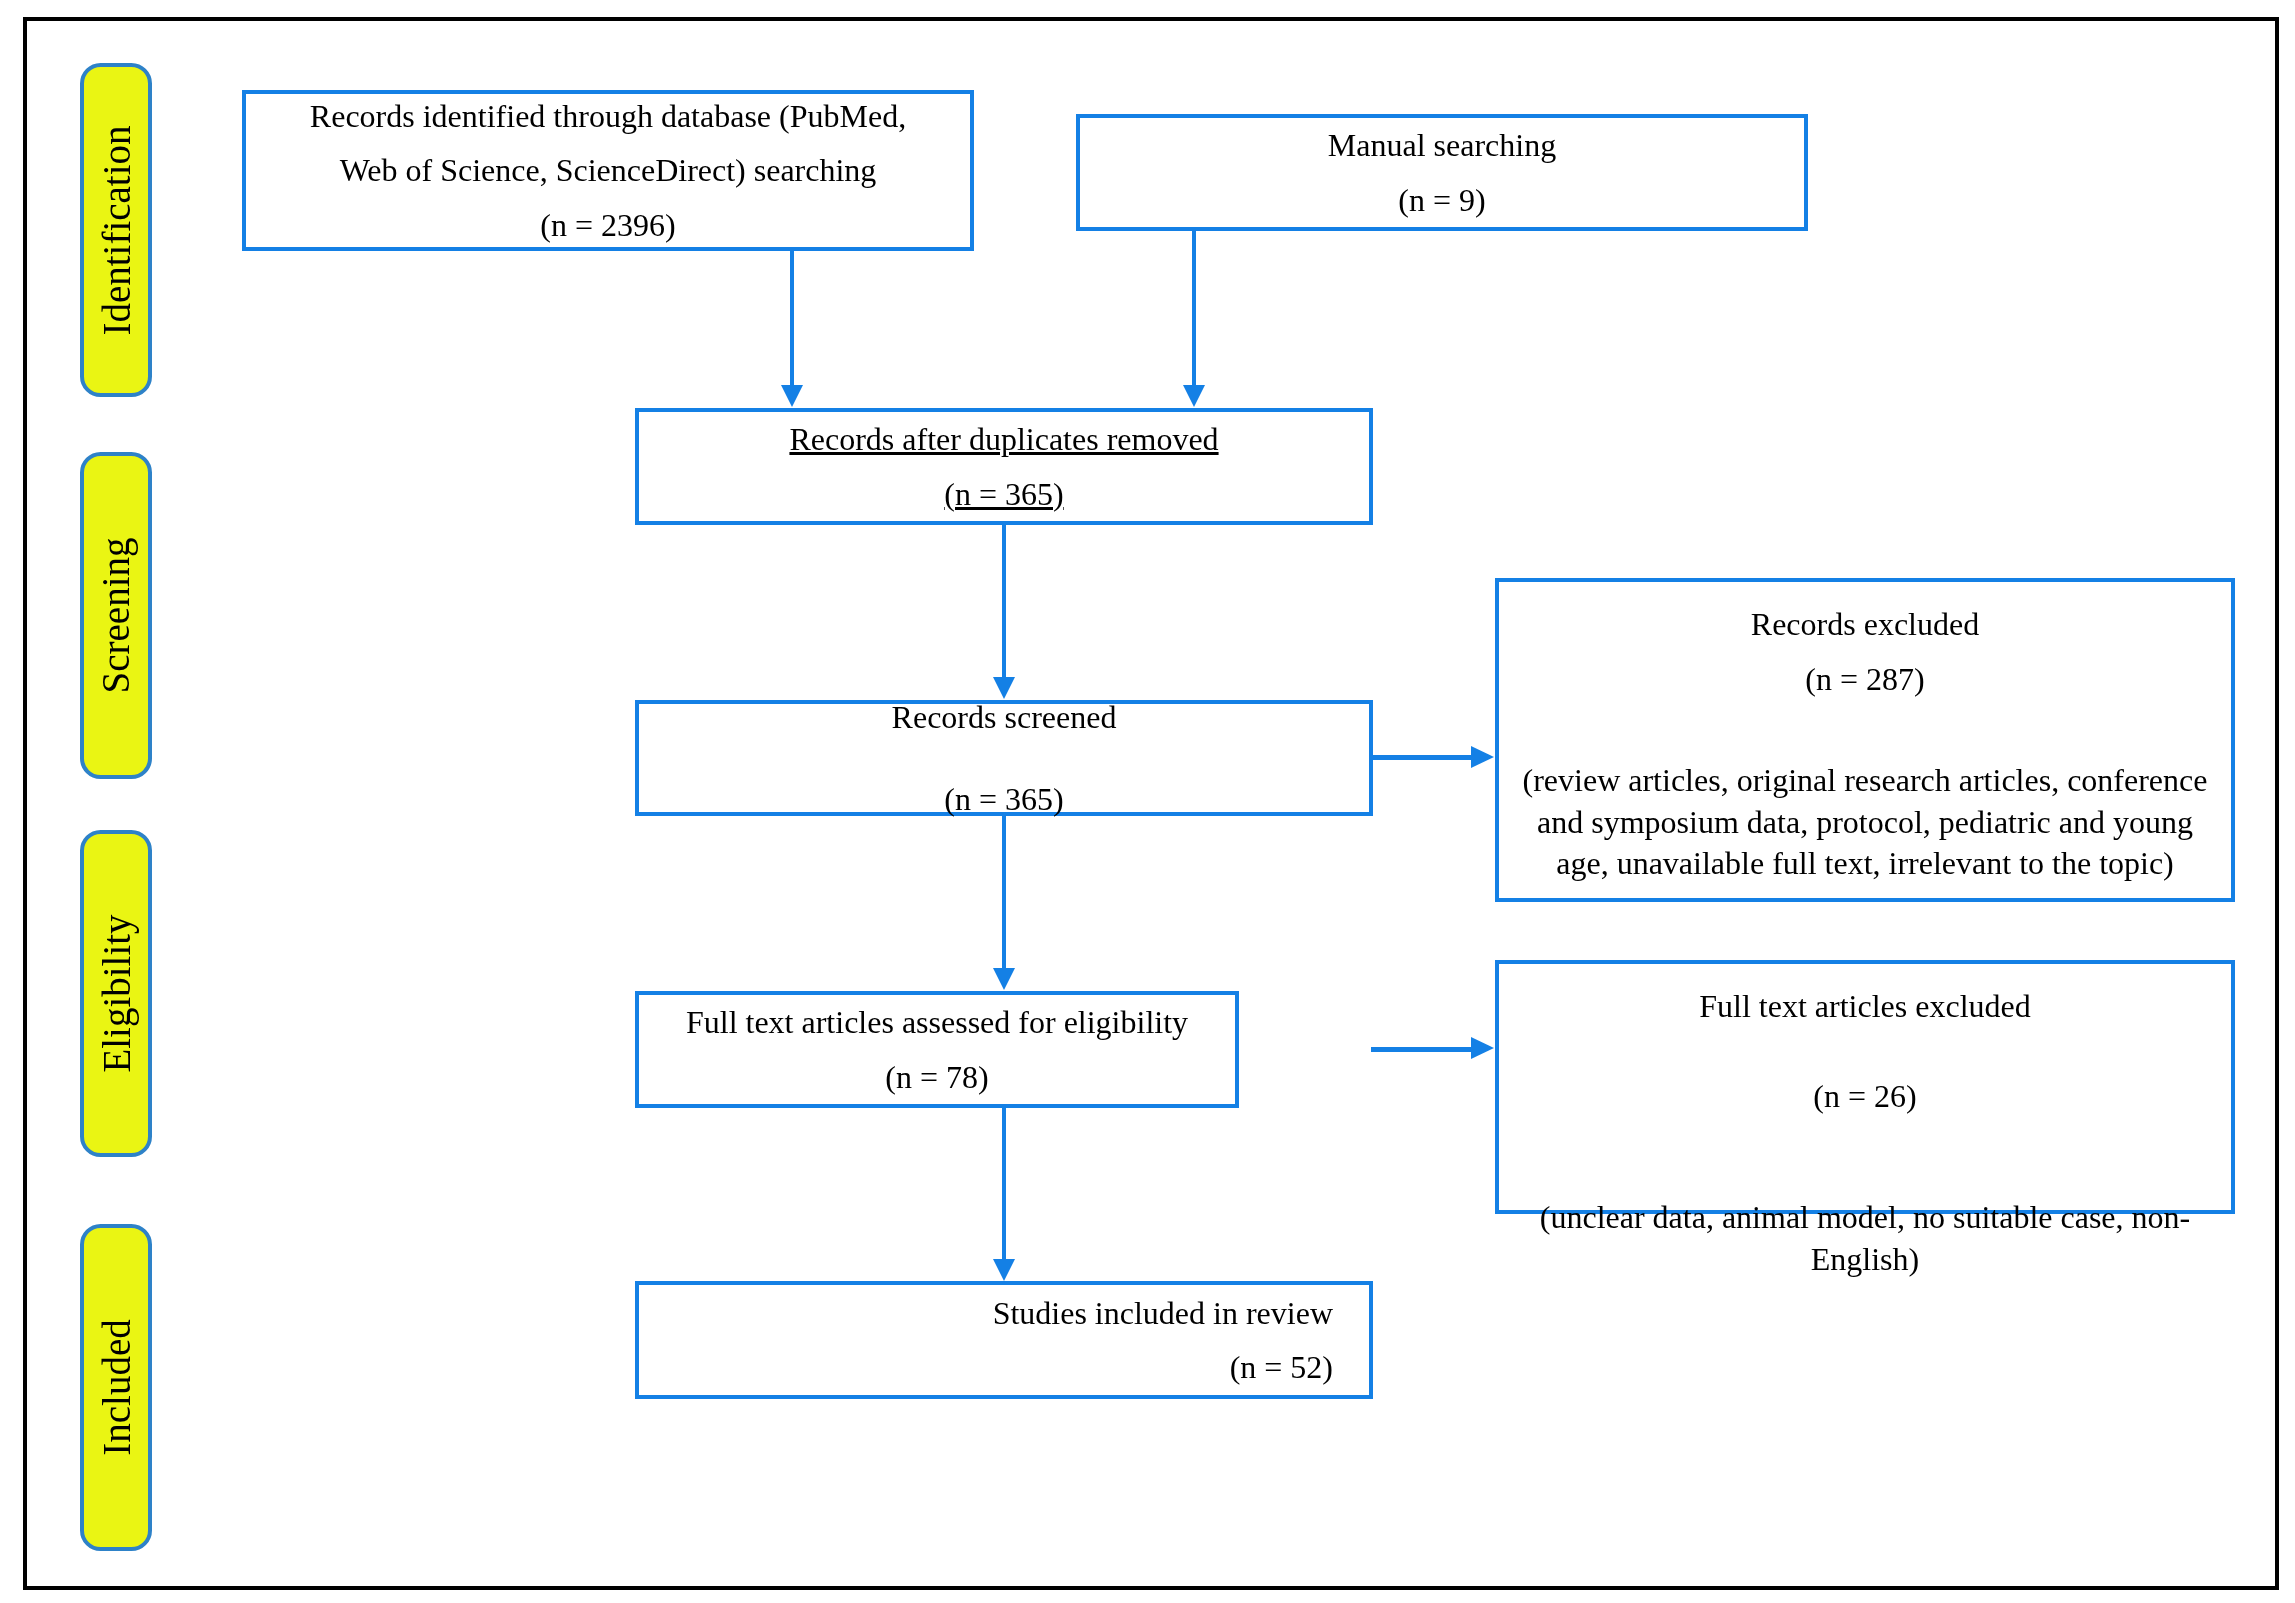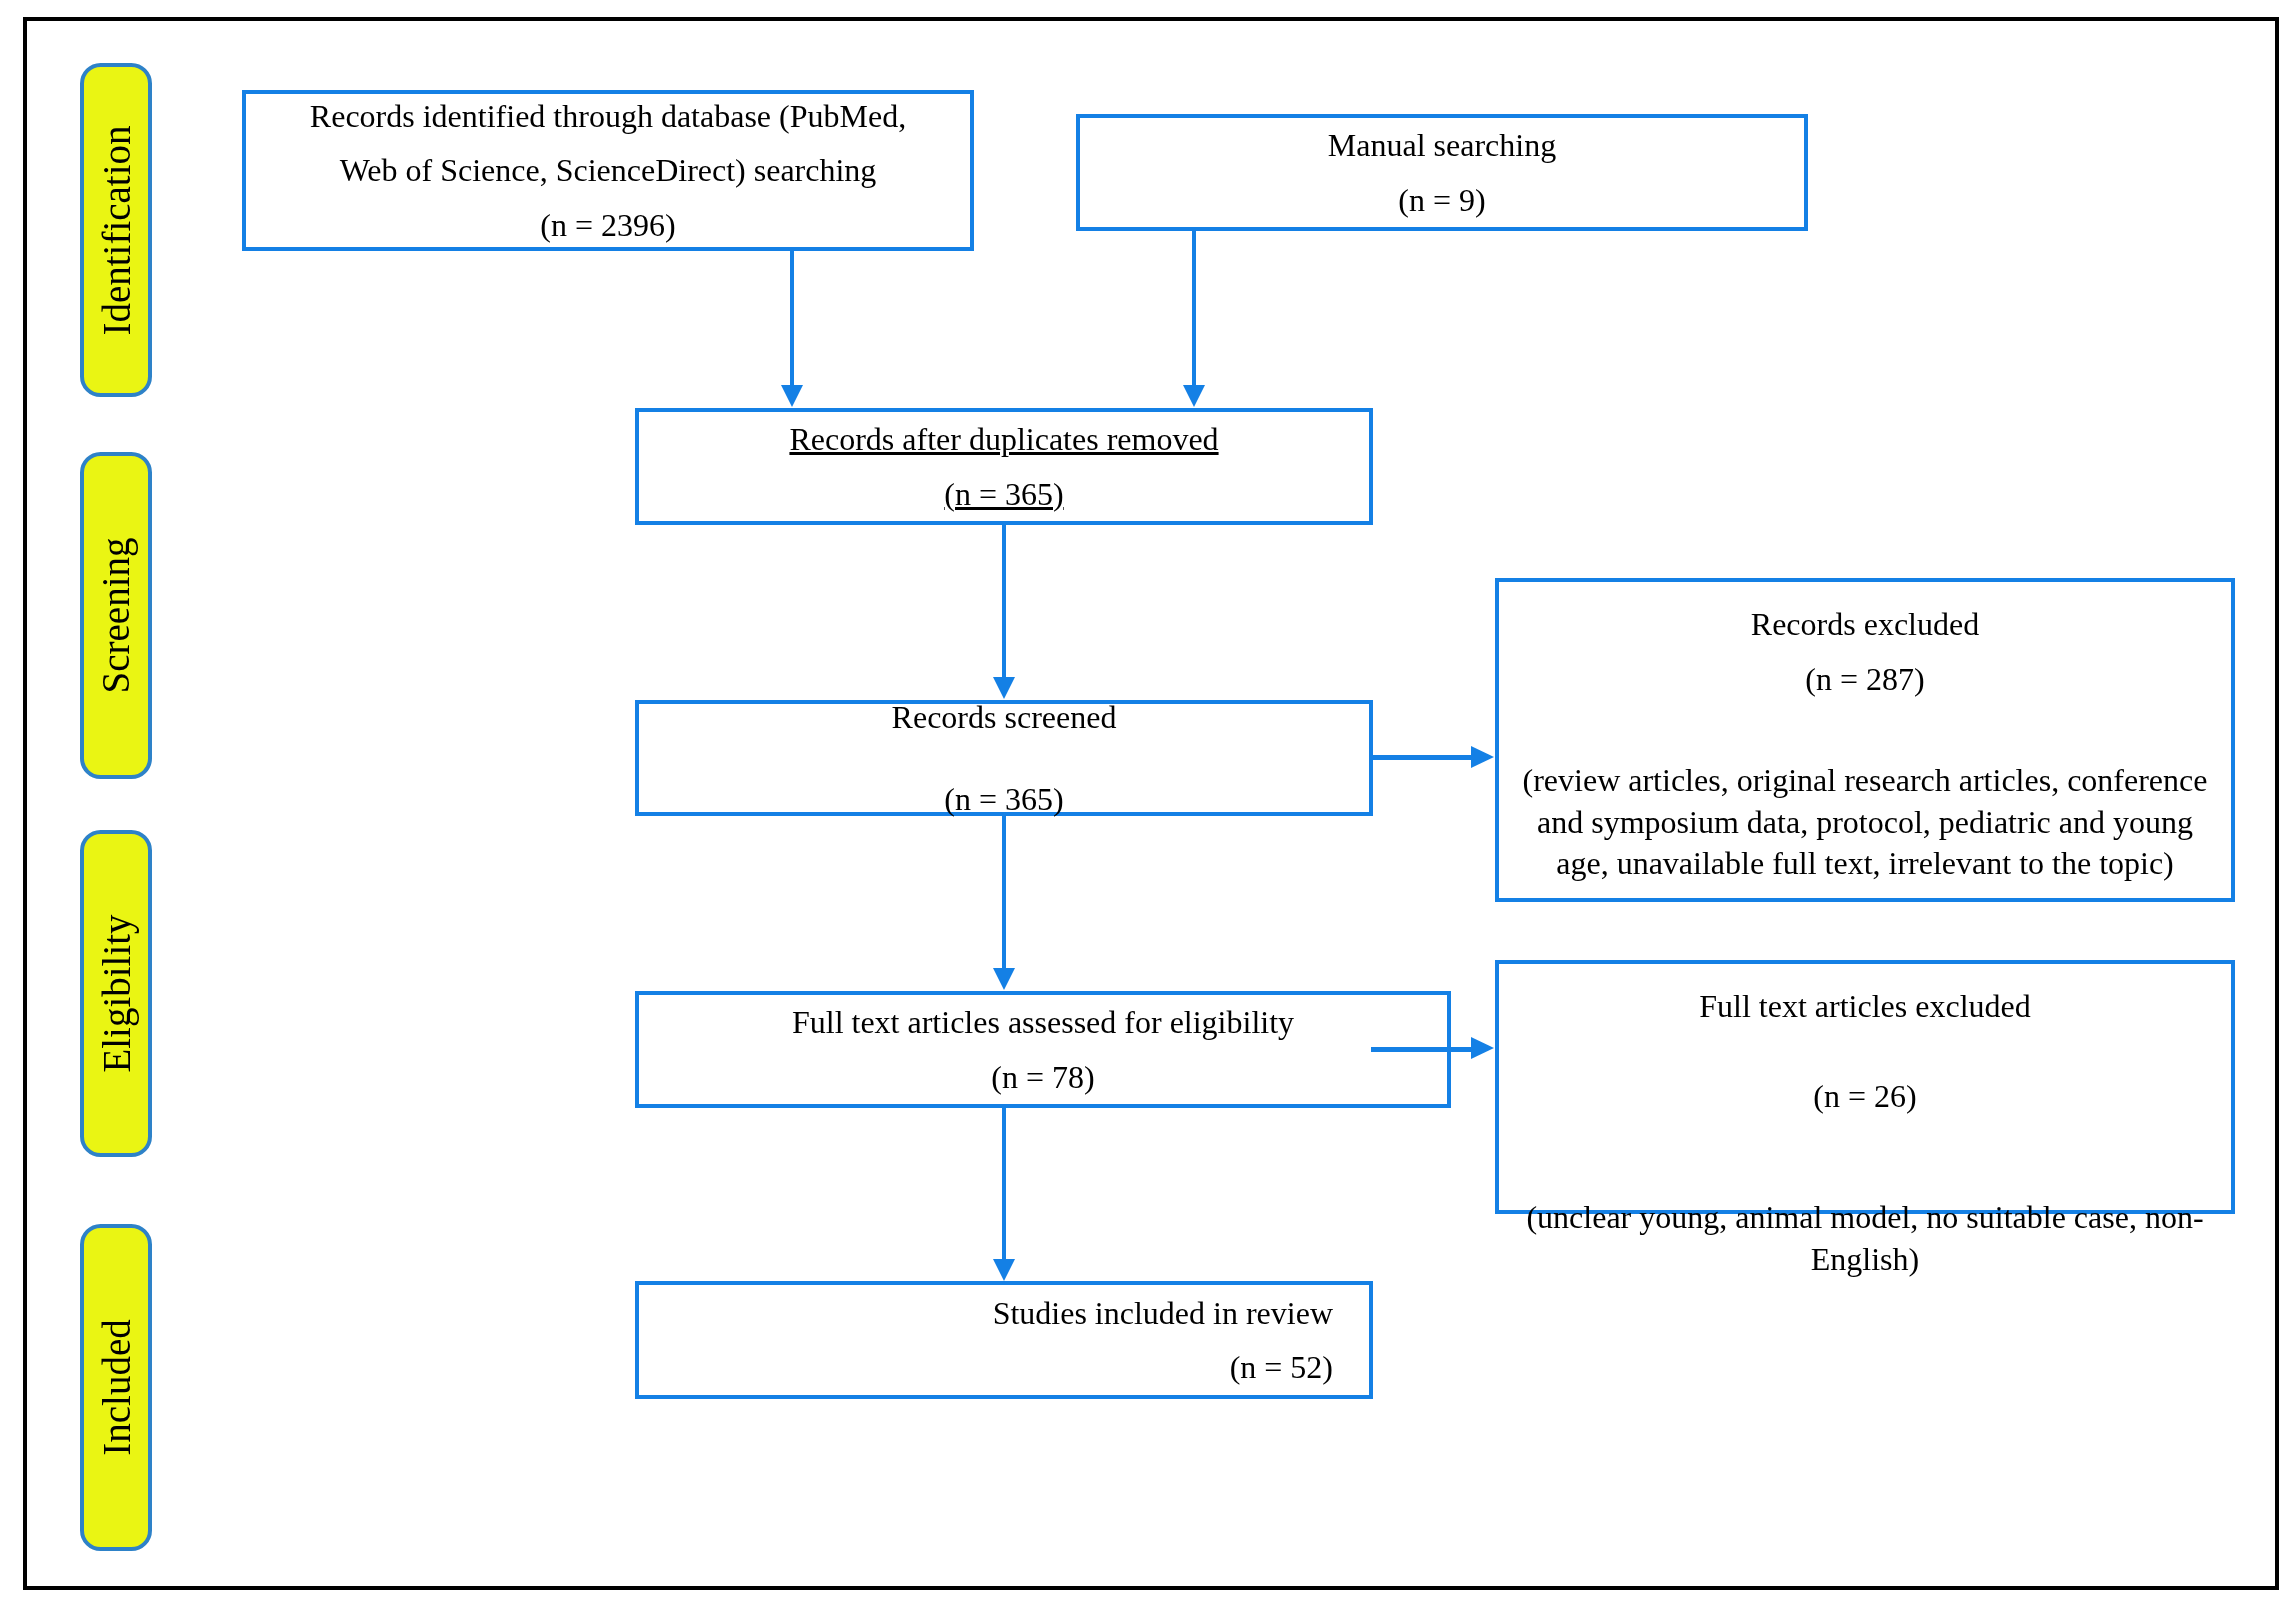--- a/index.html
+++ b/index.html
@@ -68,21 +68,21 @@
     margin-top:54px;
     line-height:1.3;
     padding:0 23px;
   }
   #box-identified{left:242px;top:90px;width:732px;height:161px;}
   #box-identified .txt{padding:0 44px;}
   #box-manual{left:1076px;top:114px;width:732px;height:117px;}
   #box-duplicates{left:635px;top:408px;width:738px;height:117px;text-decoration:underline;}
   #box-screened{left:635px;top:700px;width:738px;height:116px;gap:28px;}
   #box-records-excluded{left:1495px;top:578px;width:740px;height:324px;text-align:center;}
-  #box-fulltext{left:635px;top:991px;width:816px;height:117px;}
+  #box-fulltext{left:635px;top:991px;width:604px;height:117px;}
   #box-fulltext-excluded{left:1495px;top:960px;width:740px;height:254px;gap:35px;}
   #box-fulltext-excluded .note{margin-top:39px;}
   #box-included{left:635px;top:1281px;width:738px;height:118px;align-items:flex-end;}
 
   
   .shaft-v{position:absolute;width:4.1px;background:#1480E5;}
   .shaft-h{position:absolute;height:5.1px;background:#1480E5;}
   .head-down{
     position:absolute;width:0;height:0;
     border-left:11.3px solid transparent;
@@ -164,21 +164,21 @@
   </div>
 
   <div class="fbox" id="box-fulltext">
     <span class="txt">Full text articles assessed for eligibility</span>
     <span class="txt">(n = 78)</span>
   </div>
 
   <div class="fbox tall" id="box-fulltext-excluded">
     <span class="txt">Full text articles excluded</span>
     <span class="txt">(n = 26)</span>
-    <span class="note">(unclear young, animal model, no suitable case, non-English)</span>
+    <span class="note">(unclear data, animal model, no suitable case, non-English)</span>
   </div>
 
   <div class="fbox" id="box-included">
     <span class="txt">Studies included in review</span>
     <span class="txt">(n = 52)</span>
   </div>
 
   <div class="shaft-v" id="a1-shaft"></div>
   <div class="head-down" id="a1-head"></div>
 

